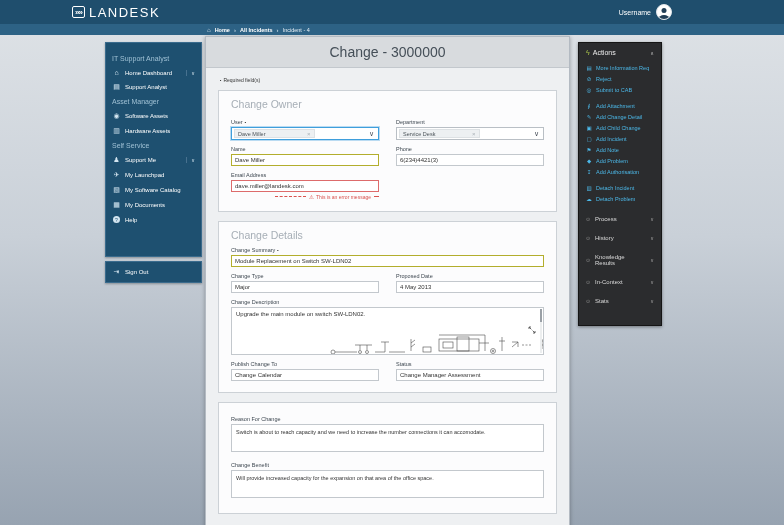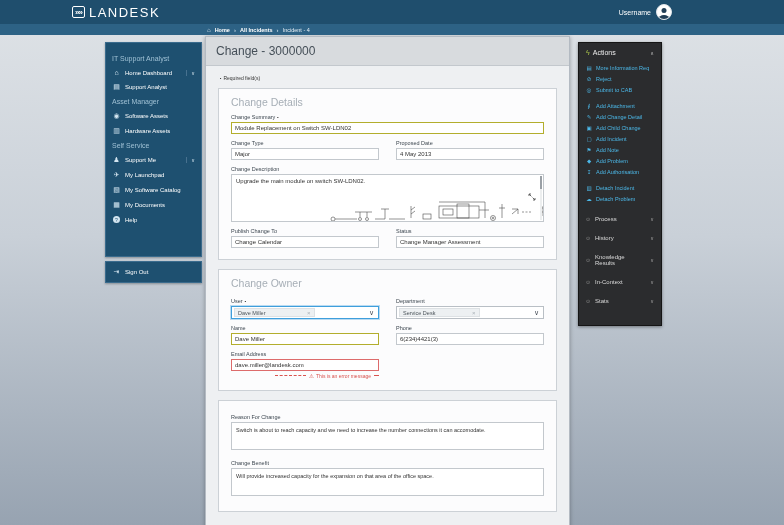--- a/index.html
+++ b/index.html
@@ -38,22 +38,22 @@
   .nav-title { color:#9fc0d4; font-size:7px; margin:7px 0 3px; }
   .nav-item { display:flex; align-items:center; gap:4px; margin:7px 0; color:#fff; font-size:6px; cursor:pointer; }
   .nav-item .ni { width:9px; font-size:7px; color:#d3e5f0; text-align:center; flex:none; }
   .nav-item .help-circ { width:7px; height:7px; border-radius:50%; background:#d3e5f0; color:#1e5070;
     font-size:5px; display:flex; align-items:center; justify-content:center; margin:0 1px; flex:none; }
   .nav-item .chev { margin-left:auto; color:#cfe0ea; font-size:5px; padding-left:4px; border-left:1px solid #47718f; }
 
   
   .content { position:absolute; left:205px; top:36px; width:365px; background:#eef0f2;
     border:1px solid #b3bac2; box-shadow:0 1px 4px rgba(0,0,0,.3); z-index:4; }
-  .content-title { background:#d8dbde; color:#454f58; font-size:12px; padding:7px 10px;
-    border-bottom:1px solid #c3c8cd; }
+  .content-title { background:#d8dbde; color:#454f58; font-size:14px; padding:7px 10px;
+    border-bottom:1px solid #c3c8cd;text-align:center; }
   .content-body { padding:7px 12px 8px; }
   .required-note { display:flex; align-items:center; gap:2px; font-size:5px; color:#333; margin:2px 0 7px 2px; }
   .required-note .rm { font-size:4px; }
   .card { background:#fcfcfd; border:1px solid #ccd1d6; padding:7px 12px 11px; margin-bottom:9px; }
   .card h2 { font-size:10.5px; color:#a6aeb6; font-weight:400; margin-bottom:3px; }
   .row2 { display:flex; gap:17px; }
   .col { flex:1; min-width:0; }
   .flabel { font-size:5.5px; color:#3d4750; margin:6px 0 2px; display:flex; align-items:center; gap:2px; }
   .req { font-size:4px; color:#222; }
   .tinput { width:100%; height:12px; border:1px solid #c3c8cd; background:#fff; font-size:6px;
@@ -179,20 +179,81 @@
   </div>
 </aside>
 
 <main class="content">
   <div class="content-title">Change - 3000000</div>
   <div class="content-body">
     <div class="required-note">
       <span class="rm">▪</span>
       <span>Required field(s)</span>
     </div>
+
+    <section class="card">
+      <h2>Change Owner</h2>
+      <div class="row2">
+        <div class="col">
+          <div class="flabel">
+            <span>User</span>
+            <span class="req">▪</span>
+          </div>
+          <div class="combobox focused">
+            <div class="chip">
+              <span>Dave Miller</span>
+              <span class="x">×</span>
+            </div>
+            <span class="cb-chev">∨</span>
+          </div>
+        </div>
+        <div class="col">
+          <div class="flabel">
+            <span>Department</span>
+          </div>
+          <div class="combobox">
+            <div class="chip">
+              <span>Service Desk</span>
+              <span class="x">×</span>
+            </div>
+            <span class="cb-chev">∨</span>
+          </div>
+        </div>
+      </div>
+      <div class="row2">
+        <div class="col">
+          <div class="flabel">
+              <span>Name</span>
+            </div>
+          <input class="tinput yellow" value="Dave Miller" style="">
+        </div>
+        <div class="col">
+          <div class="flabel">
+              <span>Phone</span>
+            </div>
+          <input class="tinput" value="6(234)4421(3)" style="">
+        </div>
+      </div>
+      <div class="row2">
+        <div class="col">
+          <div class="flabel">
+              <span>Email Address</span>
+            </div>
+          <input class="tinput error" value="dave.miller@landesk.com" style="">
+          <div class="error-row">
+            <span class="spacer"></span>
+              <span class="dash"></span>
+            <span class="warn">⚠</span>
+            <span class="etext">This is an error message</span>
+            <span class="elbow"></span>
+          </div>
+        </div>
+        <div class="col"></div>
+      </div>
+    </section>
 
     <section class="card">
       <h2>Change Details</h2>
       <div class="flabel">
         <span>Change Summary</span>
         <span class="req">▪</span>
       </div>
       <input class="tinput yellow" value="Module Replacement on Switch SW-LDN02" style="">
       <div class="row2">
         <div class="col">
@@ -256,81 +317,20 @@
         <div class="col">
           <div class="flabel">
               <span>Status</span>
             </div>
           <input class="tinput" value="Change Manager Assessment" style="">
         </div>
       </div>
     </section>
 
     <section class="card">
-      <h2>Change Owner</h2>
-      <div class="row2">
-        <div class="col">
-          <div class="flabel">
-            <span>User</span>
-            <span class="req">▪</span>
-          </div>
-          <div class="combobox focused">
-            <div class="chip">
-              <span>Dave Miller</span>
-              <span class="x">×</span>
-            </div>
-            <span class="cb-chev">∨</span>
-          </div>
-        </div>
-        <div class="col">
-          <div class="flabel">
-            <span>Department</span>
-          </div>
-          <div class="combobox">
-            <div class="chip">
-              <span>Service Desk</span>
-              <span class="x">×</span>
-            </div>
-            <span class="cb-chev">∨</span>
-          </div>
-        </div>
-      </div>
-      <div class="row2">
-        <div class="col">
-          <div class="flabel">
-              <span>Name</span>
-            </div>
-          <input class="tinput yellow" value="Dave Miller" style="">
-        </div>
-        <div class="col">
-          <div class="flabel">
-              <span>Phone</span>
-            </div>
-          <input class="tinput" value="6(234)4421(3)" style="">
-        </div>
-      </div>
-      <div class="row2">
-        <div class="col">
-          <div class="flabel">
-              <span>Email Address</span>
-            </div>
-          <input class="tinput error" value="dave.miller@landesk.com" style="">
-          <div class="error-row">
-            <span class="spacer"></span>
-              <span class="dash"></span>
-            <span class="warn">⚠</span>
-            <span class="etext">This is an error message</span>
-            <span class="elbow"></span>
-          </div>
-        </div>
-        <div class="col"></div>
-      </div>
-    </section>
-
-    <section class="card">
       <div class="flabel">
           <span>Reason For Change</span>
         </div>
       <textarea class="tarea" style="">Switch is about to reach capacity and we need to increase the number connections it can accomodate.</textarea>
       <div class="flabel">
           <span>Change Benefit</span>
         </div>
       <textarea class="tarea" style="">Will provide increased capacity for the expansion on that area of the office space.</textarea>
     </section>
 

